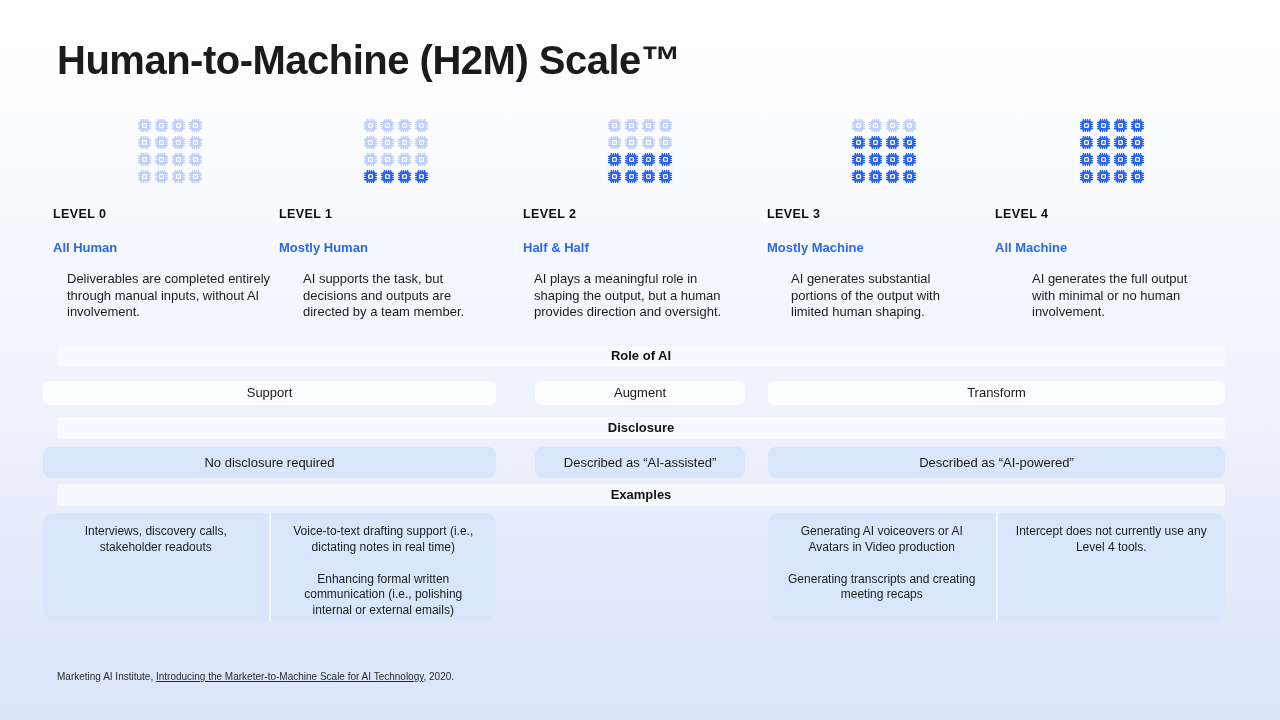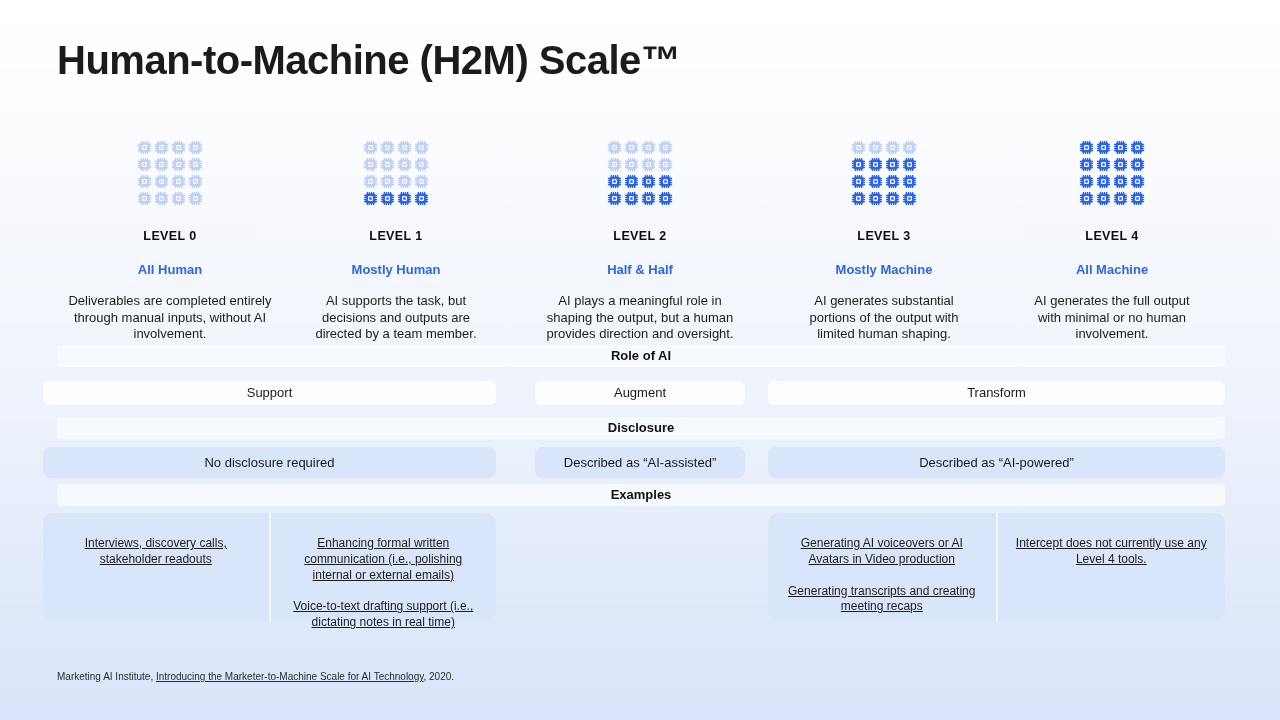--- a/index.html
+++ b/index.html
@@ -3,21 +3,21 @@
 <meta charset="utf-8">
 <style>
   html,body{margin:0;padding:0;}
   body{width:1280px;height:720px;overflow:hidden;
        font-family:"Liberation Sans","DejaVu Sans",sans-serif;}
   .slide{position:relative;width:1280px;height:720px;
          background:linear-gradient(180deg,#ffffff 0%,#fbfcfe 18%,#eef3fc 55%,#d9e4fa 100%);}
   .title{position:absolute;left:57px;top:38px;margin:0;
          font-size:40px;font-weight:800;letter-spacing:-0.5px;color:#1b1b1b;}
   
-  .level{position:absolute;top:140px;width:234px;text-align:center;}
+  .level{position:absolute;top:118px;width:234px;text-align:left;}
   .lv0{left:53px}.lv1{left:279px}.lv2{left:523px}.lv3{left:767px}.lv4{left:995px}
   .chip-grid{display:grid;grid-template-columns:repeat(4,15px);gap:2px;
              width:66px;margin:0 auto;}
   .chip{width:15px;height:15px;line-height:0;color:#2a63ef;opacity:0.28;}
   .chip.active{opacity:1;}
   .lvl-label{margin-top:23px;font-size:12.5px;font-weight:bold;color:#0d0d0d;letter-spacing:0.4px;}
   .lvl-name{margin-top:19px;font-size:13px;font-weight:bold;color:#2a66f0;}
   .lvl-desc{margin:16px auto 0;font-size:13px;line-height:1.28;color:#1c1c1c;}
   .lv0 .lvl-desc{width:206px}.lv1 .lvl-desc{width:186px}.lv2 .lvl-desc{width:212px}
   .lv3 .lvl-desc{width:186px}.lv4 .lvl-desc{width:160px}
@@ -31,21 +31,21 @@
               background:#fcfdff;border-radius:6px;text-align:center;
               font-size:13px;color:#1a1a1a;}
   .blue-cell{position:absolute;top:447px;height:31px;background:#d9e5fa;border-radius:8px;
              display:flex;align-items:center;justify-content:center;
              font-size:13px;color:#1a1a1a;}
   .ex-cell{position:absolute;top:513px;height:108px;background:#d9e5fa;border-radius:10px;
            display:flex;align-items:stretch;font-size:12px;line-height:1.32;color:#1d1d1d;
            text-align:center;}
   .half{flex:1;padding:11px 14px 0;}
   .divider{width:2px;background:#f2f6fd;}
-  .ex-cell p{margin:12px 0 16px;text-decoration:underline;}
+  .ex-cell p{margin:0 0 16px;}
   
   .footer{position:absolute;left:57px;top:671px;font-size:10px;color:#2b2b2b;}
   .footer .link{text-decoration:underline;cursor:pointer;color:#2b2b2b;}
 </style>
 </head>
 <body>
 
 <div class="slide">
 
   <h1 class="title">Human-to-Machine (H2M) Scale™</h1>
@@ -659,22 +659,22 @@
   <div class="blue-cell block-c">Described as “AI-powered”</div>
 
   <div class="hdr hdr-ex">Examples</div>
 
   <div class="ex-cell block-a">
     <div class="half">
       <p>Interviews, discovery calls, stakeholder readouts</p>
     </div>
     <div class="divider"></div>
     <div class="half">
+      <p>Voice-to-text drafting support (i.e., dictating notes in real time)</p>
       <p>Enhancing formal written communication (i.e., polishing internal or external emails)</p>
-      <p>Voice-to-text drafting support (i.e., dictating notes in real time)</p>
     </div>
   </div>
 
 
   <div class="ex-cell block-c">
     <div class="half">
       <p>Generating AI voiceovers or AI Avatars in Video production</p>
       <p>Generating transcripts and creating meeting recaps</p>
     </div>
     <div class="divider"></div>

